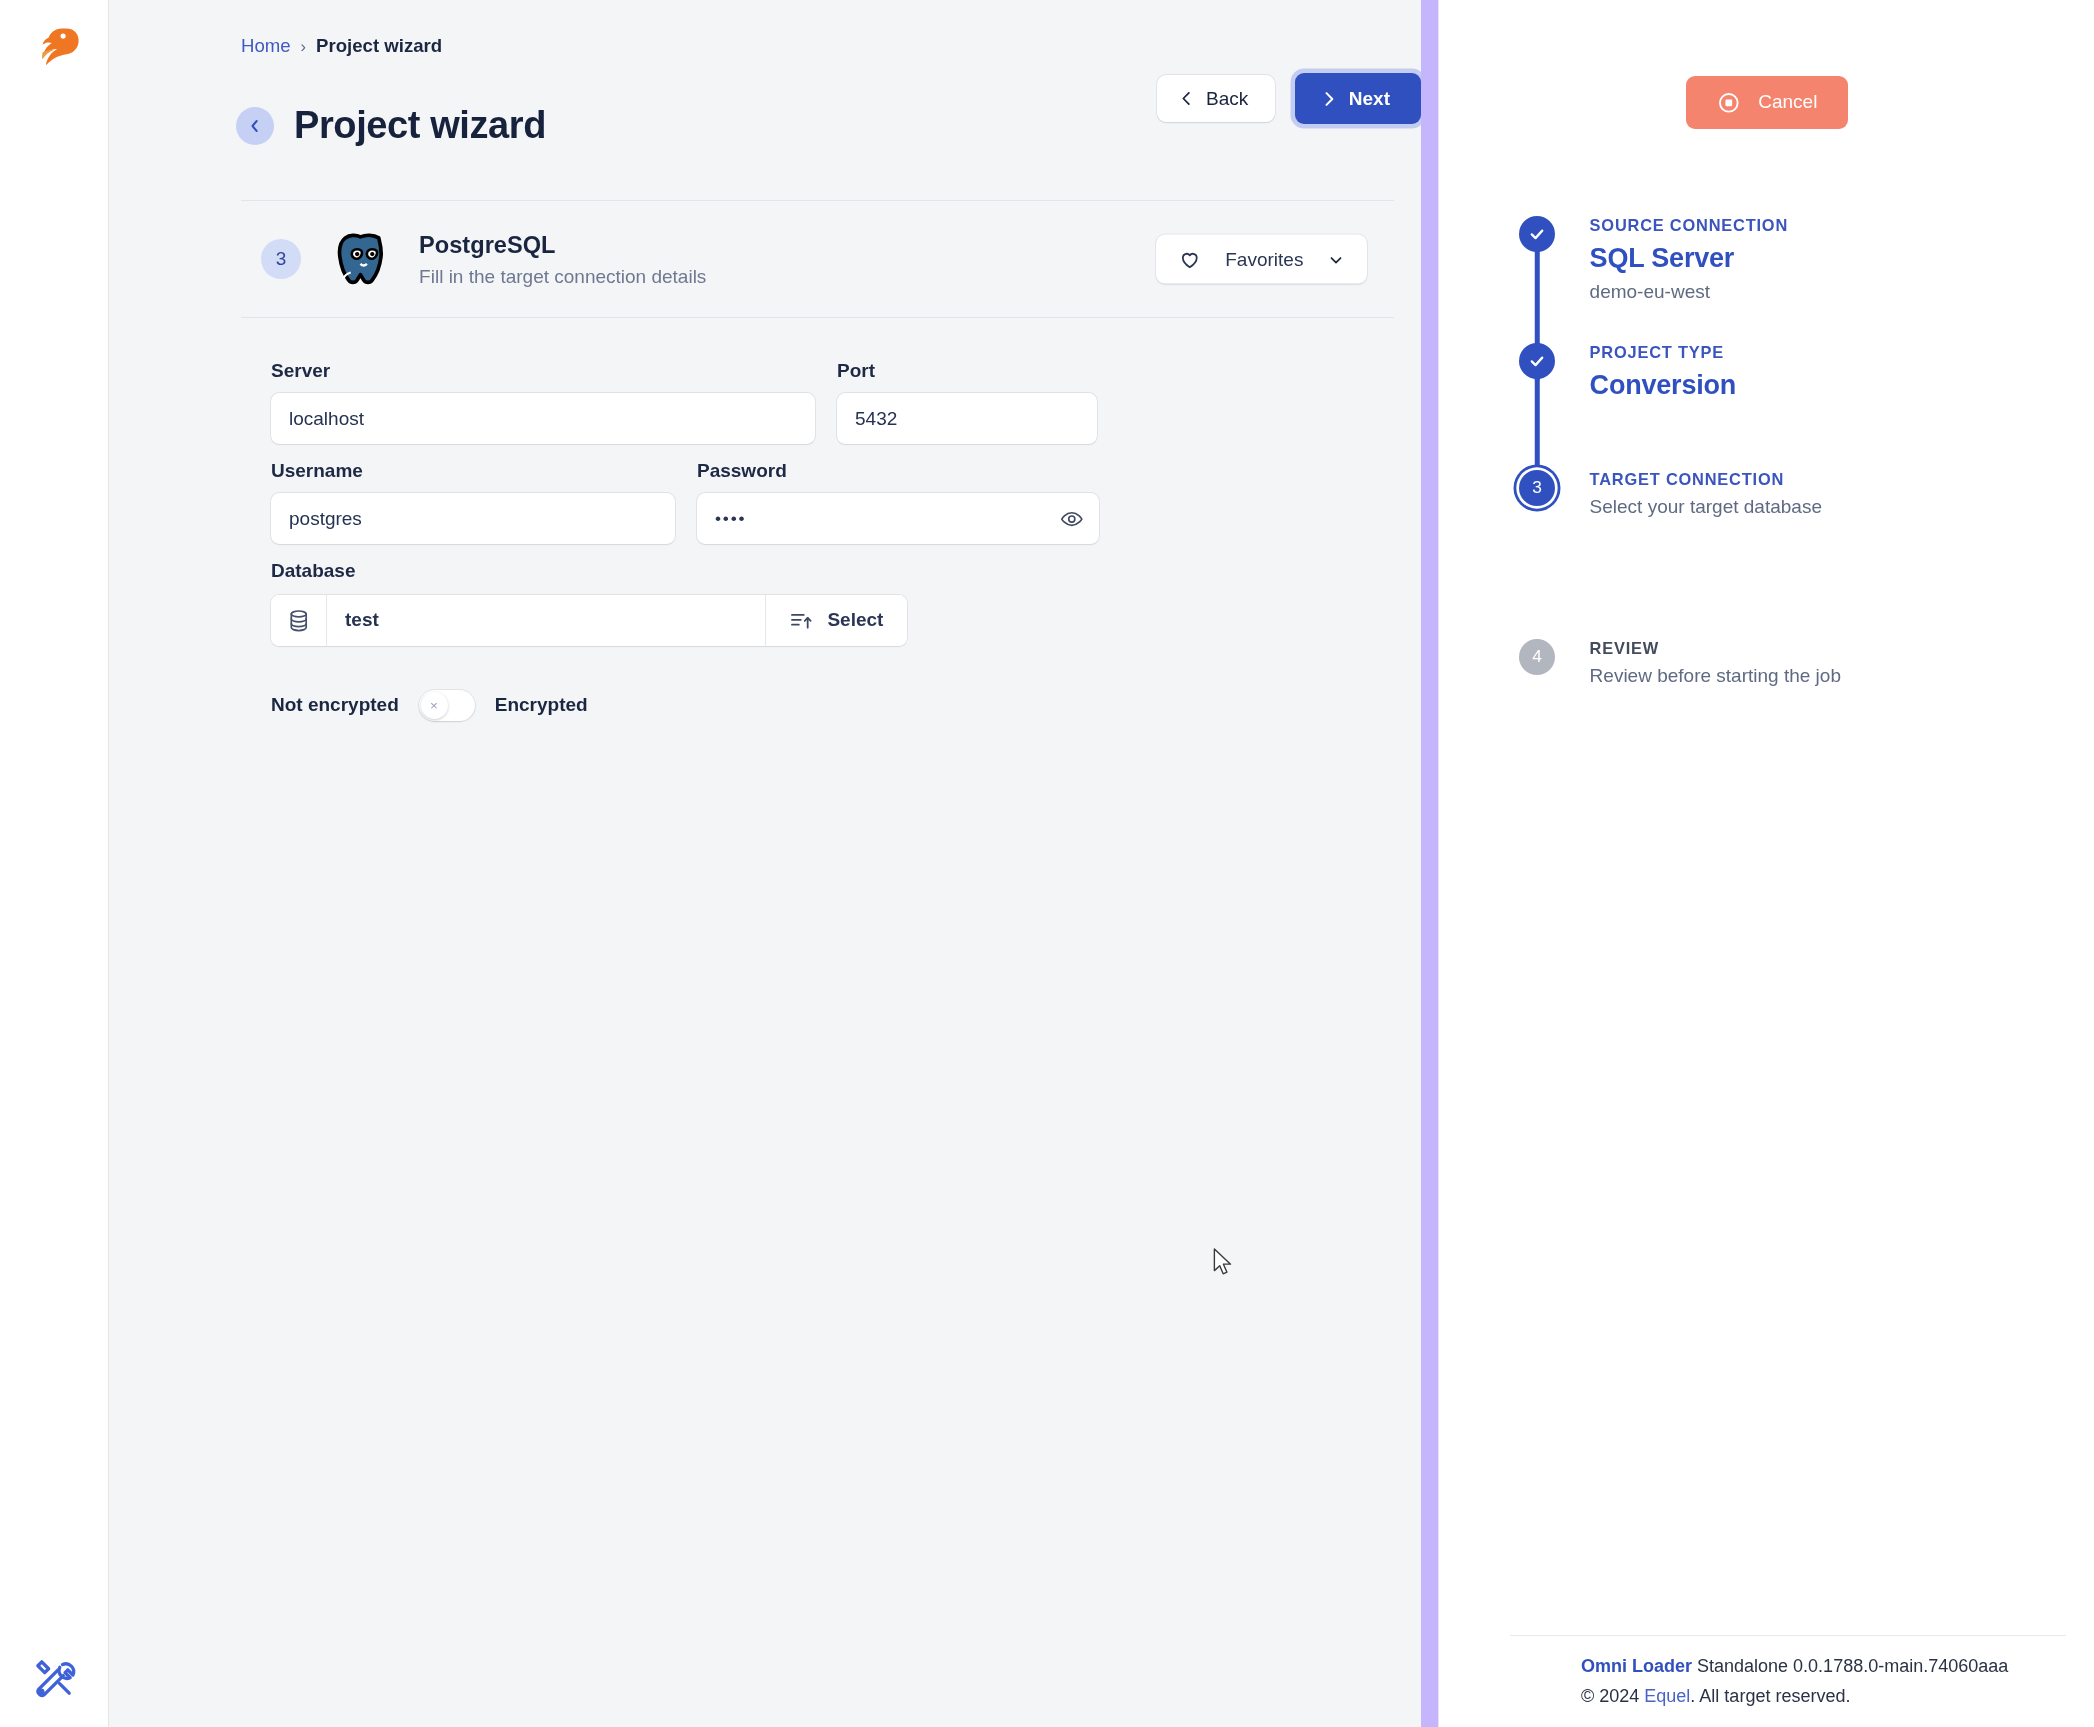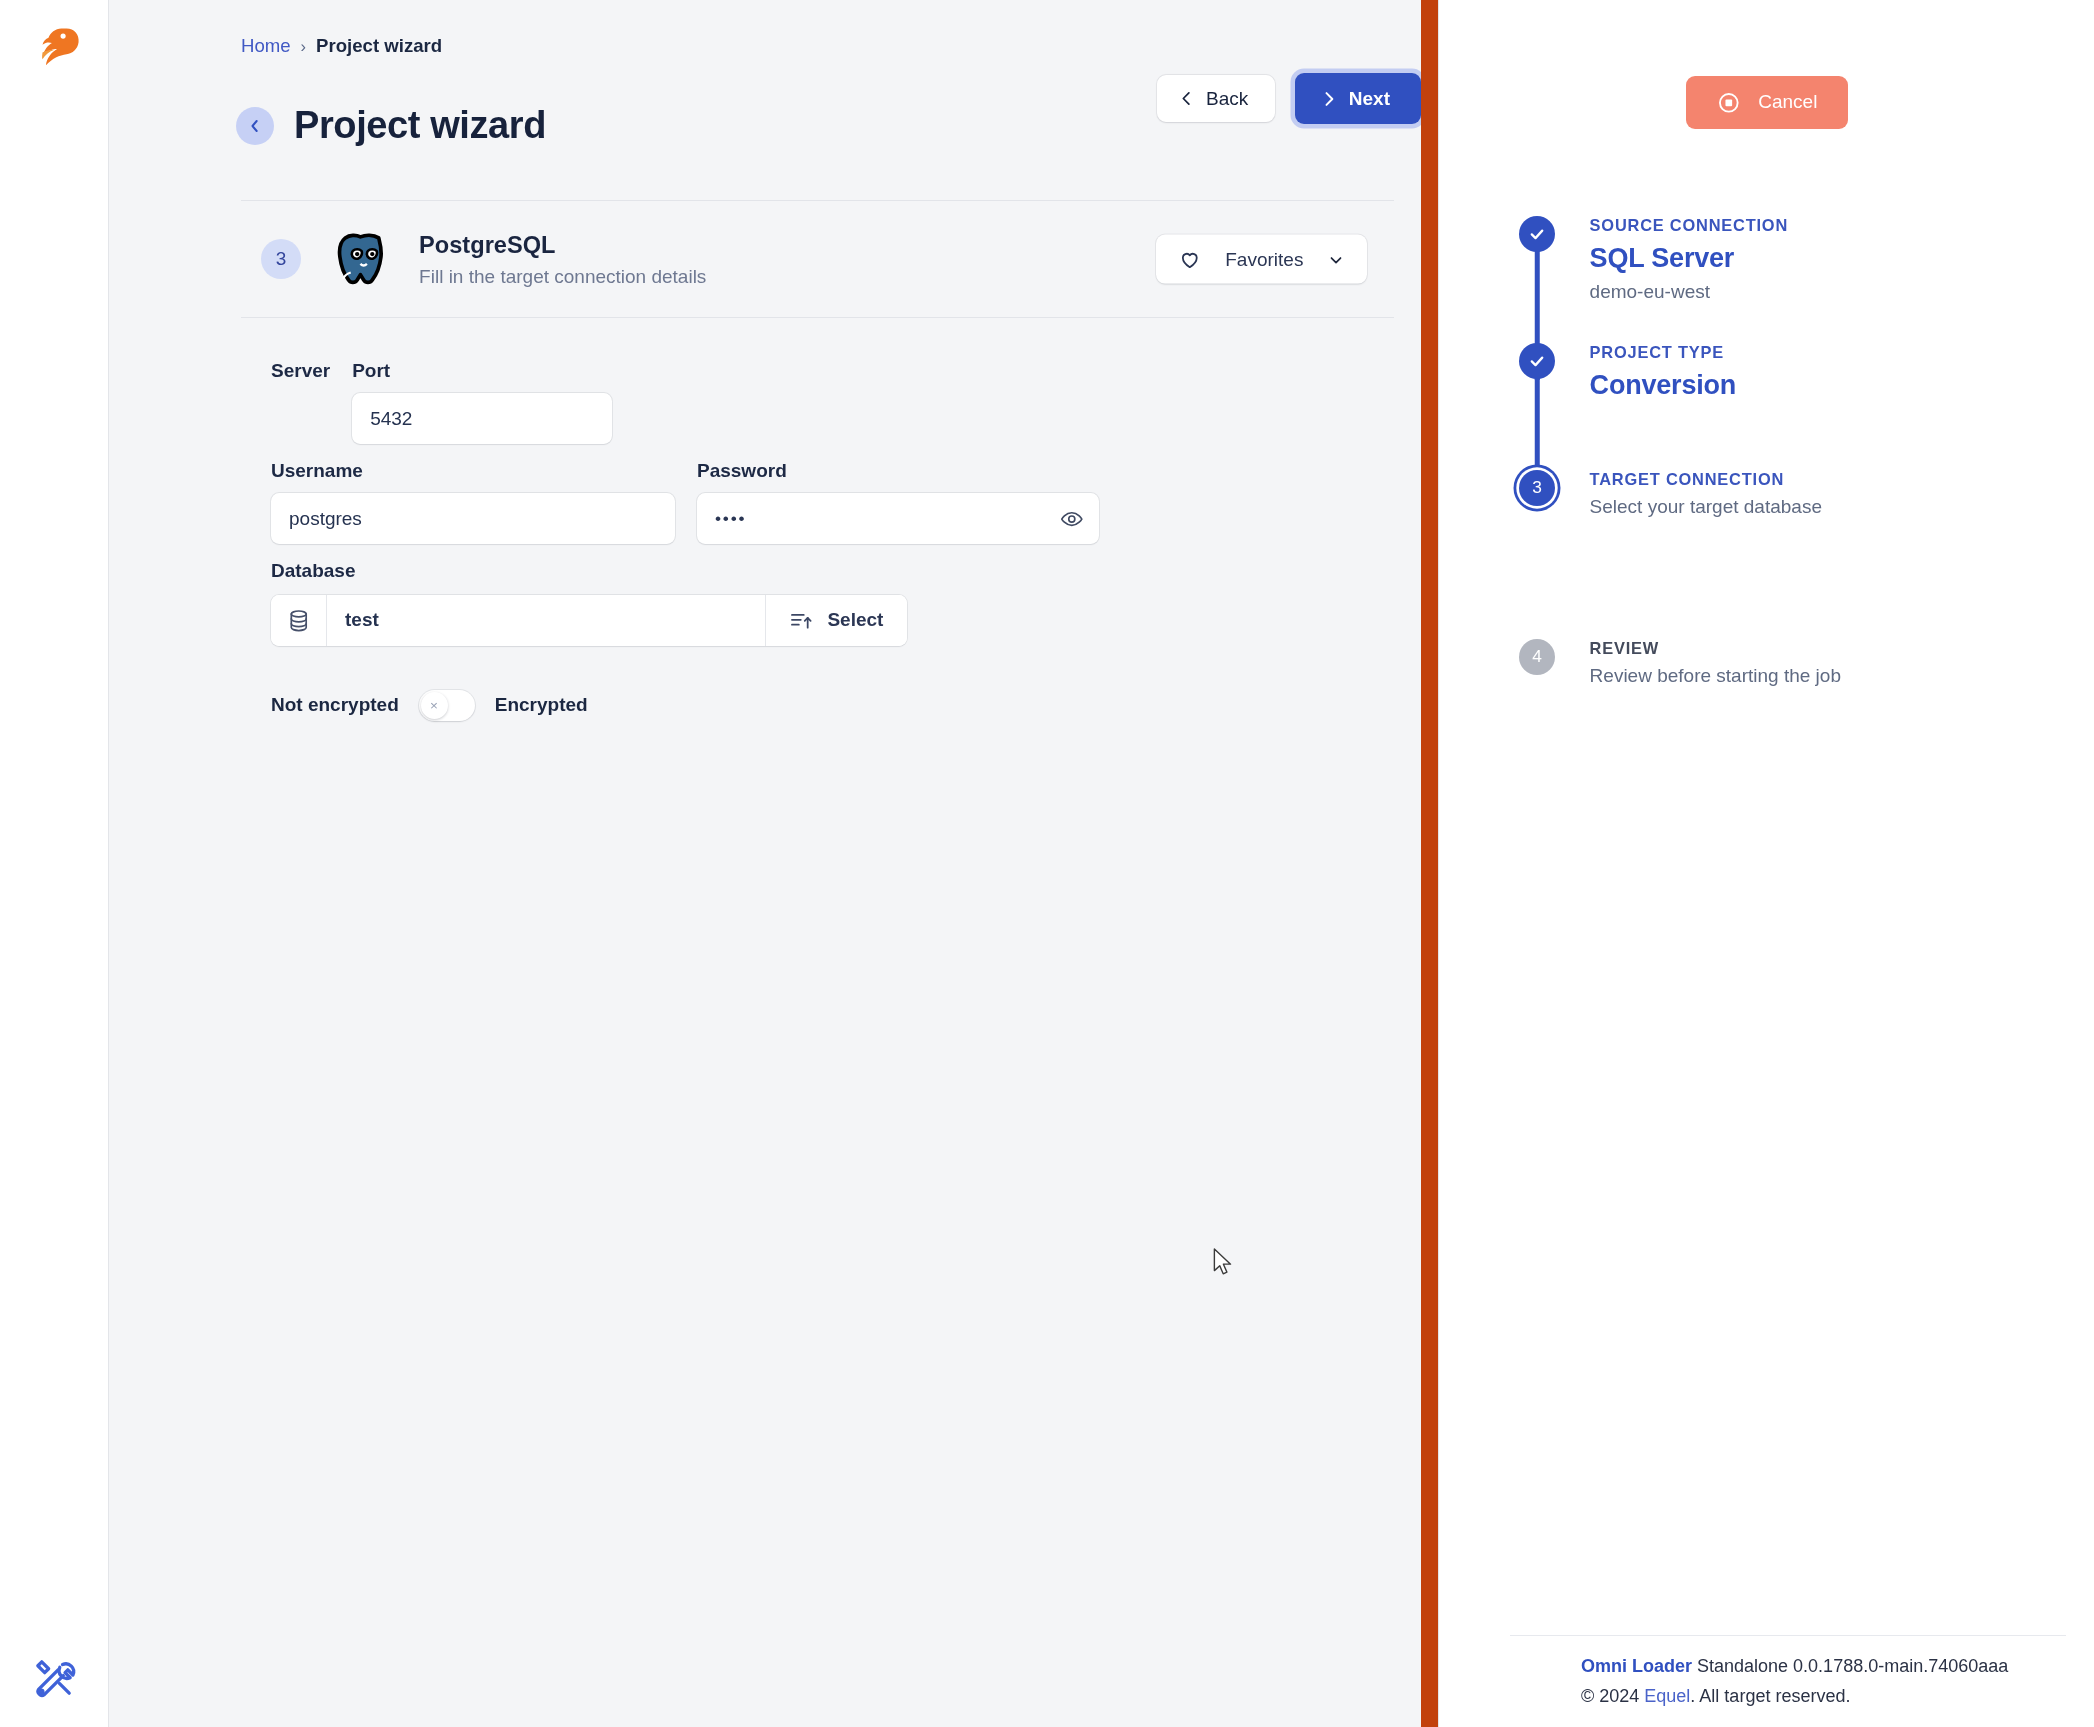--- a/index.html
+++ b/index.html
@@ -9,21 +9,21 @@
     overflow: hidden;
     font-family: "Liberation Sans", sans-serif;
     background: #ffffff;
   }
 
   .app {
     position: relative;
     width: 2095px;
     height: 1727px;
     display: flex;
-    background: #c2410c;
+    background: #c4b5fd;
   }
 
   
   .left-rail {
     width: 109px;
     min-width: 109px;
     background: #ffffff;
     border-right: 0.9px solid #e3e5e9;
     display: flex;
     flex-direction: column;
@@ -442,20 +442,21 @@
             <polyline points="6 10 12 16 18 10"></polyline>
           </svg>
         </span>
       </div>
 
       <div class="form">
 
         <div class="field-row">
           <div class="field">
             <span class="field-label">Server</span>
+            <div class="input input-server">localhost</div>
           </div>
           <div class="field" style="margin-left:22px;">
             <span class="field-label">Port</span>
             <div class="input input-port">5432</div>
           </div>
         </div>
 
         <div class="field-row">
           <div class="field">
             <span class="field-label">Username</span>

